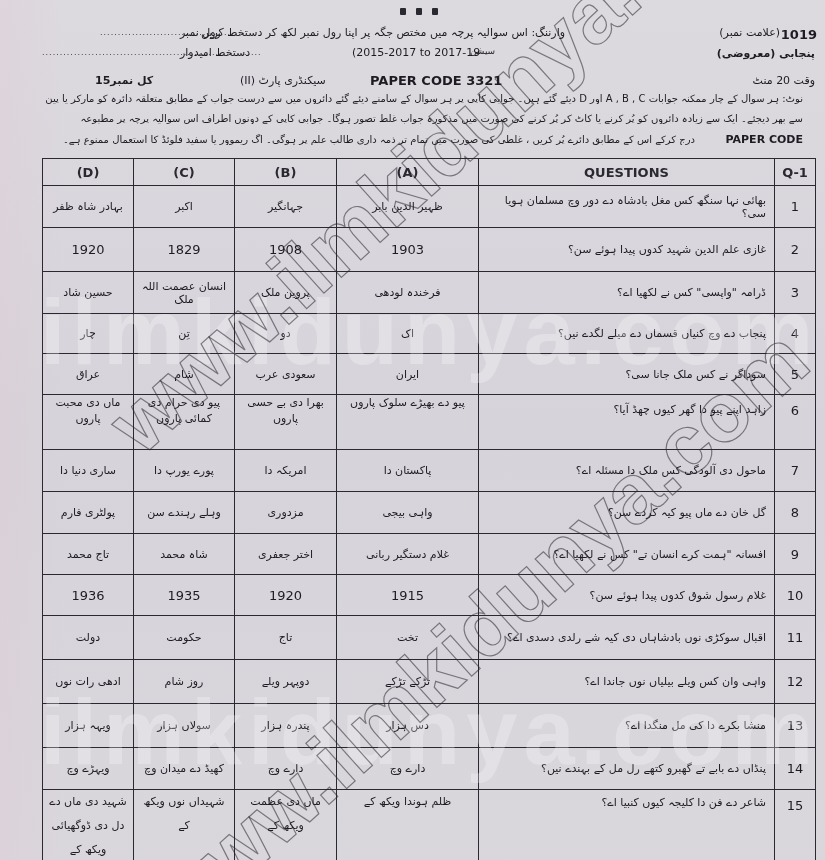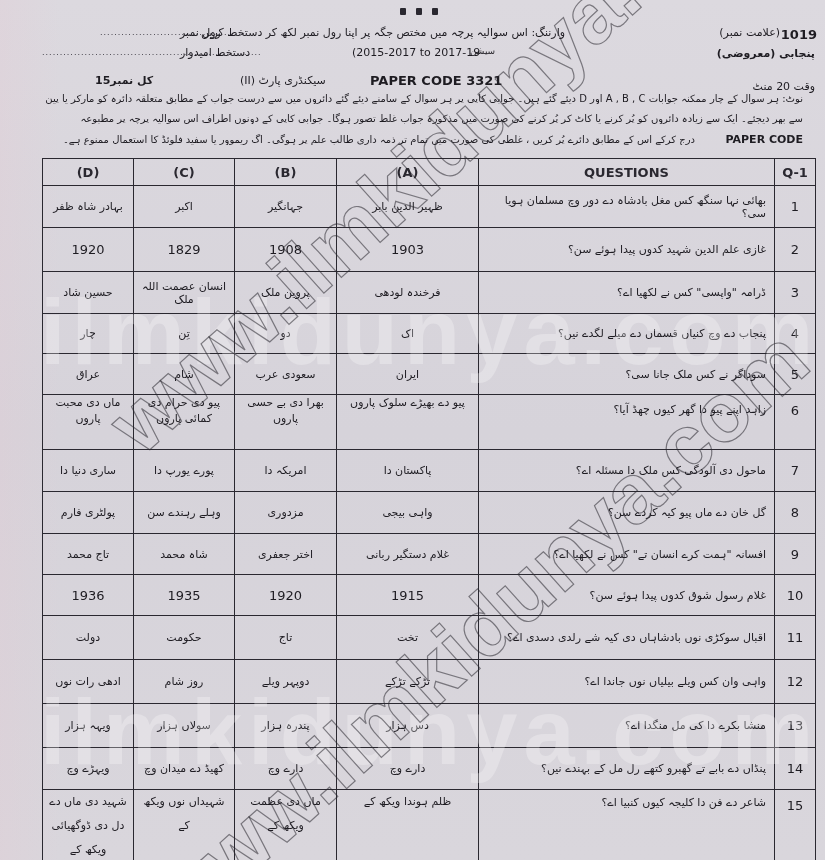--- a/index.html
+++ b/index.html
@@ -76,21 +76,21 @@
   <div class="abs urdu" style="left:180px; top:26px; font-size:11px;">رول نمبر</div>
   <div class="abs" style="left:100px; top:28px; font-size:8px; letter-spacing:1px; color:#3a3840;">..........................................</div>
 
   <div class="abs urdu bold" style="right:10px; top:47px; font-size:11px;">پنجابی (معروضی)</div>
   <div class="abs" style="left:352px; top:46px; font-size:11px;">(2015-2017 to 2017-19</div>
   <div class="abs urdu" style="left:352px; top:46px; font-size:9px; margin-left:-2px; transform:translateX(120px);">سیشن</div>
 
   <div class="abs urdu" style="left:180px; top:46px; font-size:11px;">دستخط امیدوار</div>
   <div class="abs" style="left:42px; top:48px; font-size:8px; letter-spacing:1px; color:#3a3840;">..............................................................</div>
 
-  <div class="abs urdu" style="right:10px; top:80px; font-size:11px;">وقت 20 منٹ</div>
+  <div class="abs urdu" style="right:10px; top:74px; font-size:11px;">وقت 20 منٹ</div>
   <div class="abs bold" style="left:370px; top:73px; font-size:13px;">PAPER CODE  3321</div>
   <div class="abs urdu" style="left:240px; top:74px; font-size:11px;">سیکنڈری پارٹ (II)</div>
   <div class="abs urdu bold" style="left:95px; top:74px; font-size:11px;">کل نمبر15</div>
 
   <div class="note-line" style="top:113px; width:760px; white-space:nowrap; overflow:hidden; font-size:10px;">سے بھر دیجئے۔ ایک سے زیادہ دائروں کو پُر کرنے یا کاٹ کر پُر کرنے کی صورت میں مذکورہ جواب غلط تصور ہوگا۔ جوابی کاپی کے دونوں اطراف اس سوالیہ پرچہ پر مطبوعہ</div>
   <div class="note-line" style="top:93px; width:760px; white-space:nowrap; overflow:hidden; font-size:10px;">نوٹ: ہر سوال کے چار ممکنہ جوابات A , B , C اور D دیئے گئے ہیں۔ جوابی کاپی پر ہر سوال کے سامنے دیئے گئے دائروں میں سے درست جواب کے مطابق متعلقہ دائرہ کو مارکر یا پین</div>
   <div class="abs bold" style="right:22px; top:133px; font-size:11px;">PAPER CODE</div>
   <div class="note-line" style="top:134px; right:130px; width:640px; white-space:nowrap; overflow:hidden; font-size:10px;">درج کرکے اس کے مطابق دائرے پُر کریں ، غلطی کی صورت میں تمام تر ذمہ داری طالب علم پر ہوگی۔ اگ ریموور یا سفید فلوئڈ کا استعمال ممنوع ہے۔</div>
 
   <table class="exam">

